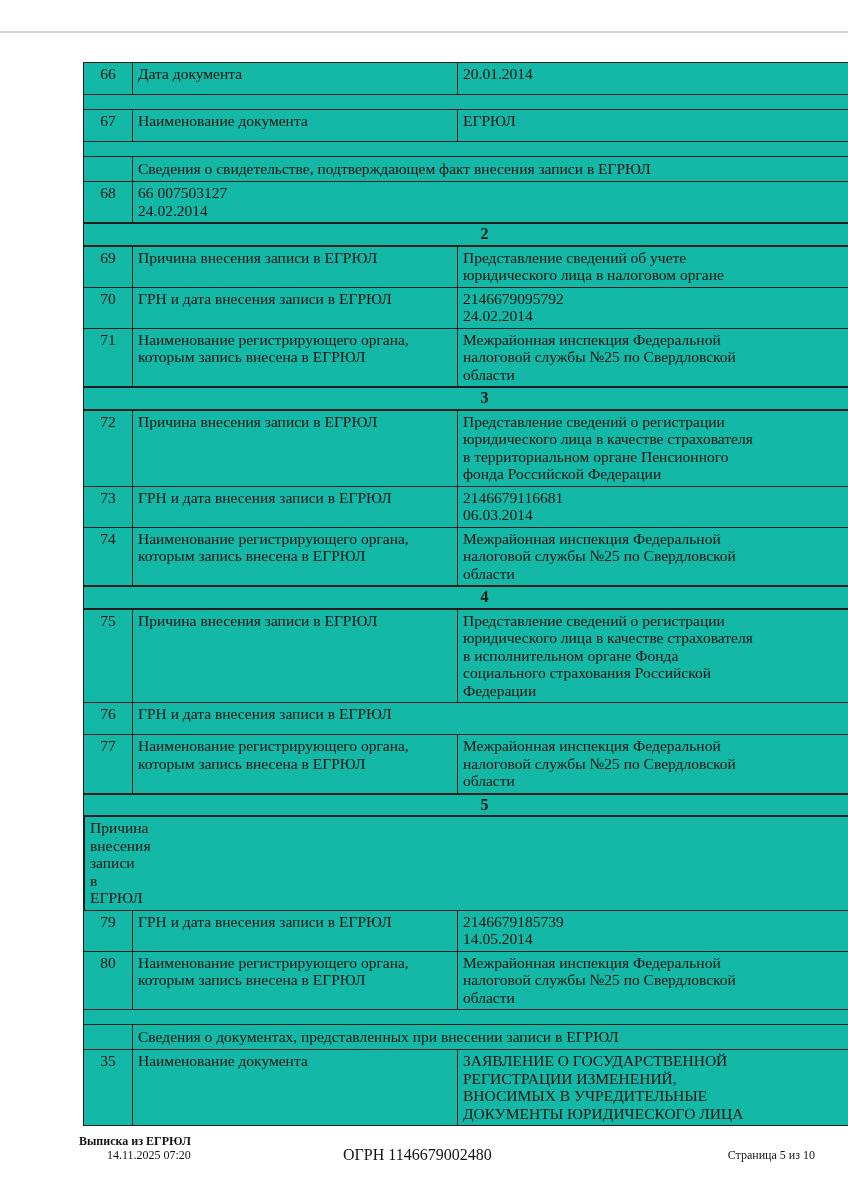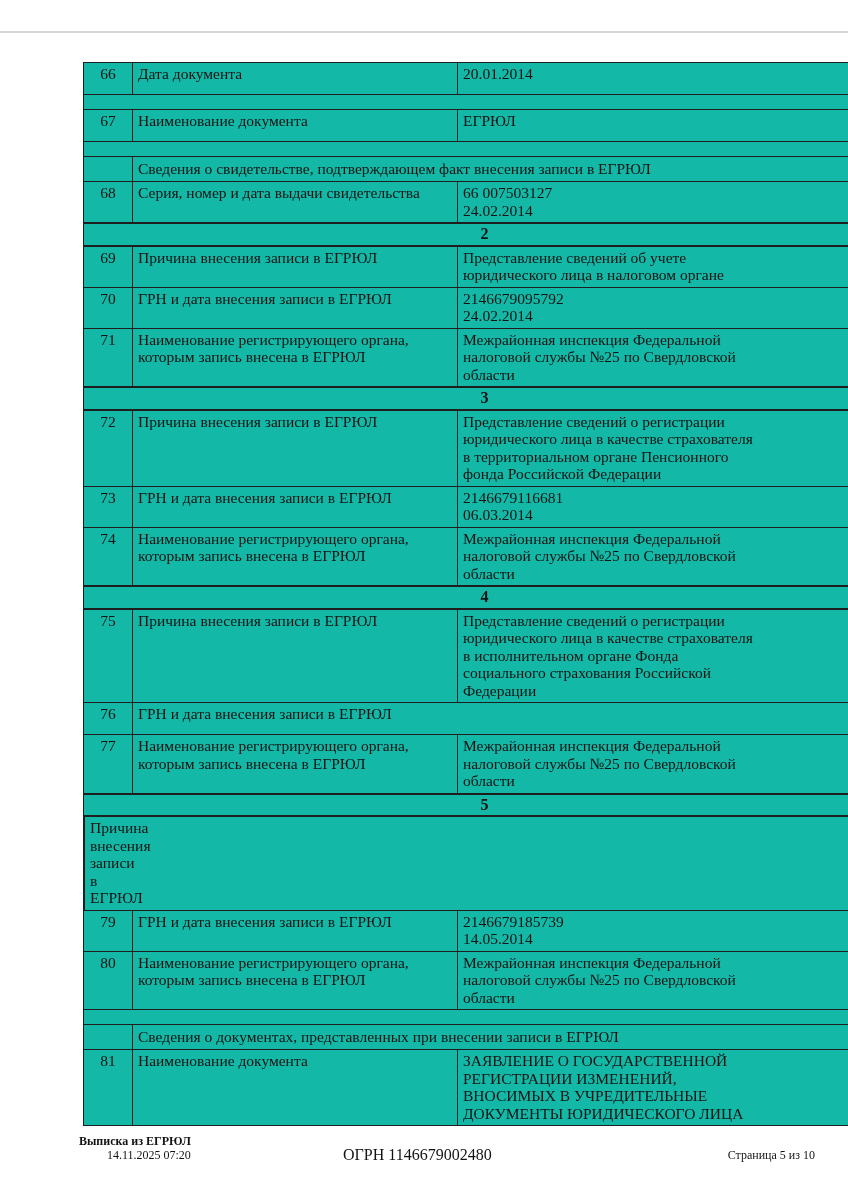--- a/index.html
+++ b/index.html
@@ -71,21 +71,20 @@
         <div class="cell label">Наименование документа</div>
         <div class="cell value">ЕГРЮЛ</div>
       </div>
       <div class="row gap"></div>
       <div class="row header">
         <div class="cell num"></div>
         <div class="cell htext center">Сведения о свидетельстве, подтверждающем факт внесения записи в ЕГРЮЛ</div>
       </div>
       <div class="row item">
         <div class="cell num">68</div>
-        <div class="cell label">Серия, номер и дата выдачи свидетельства</div>
         <div class="cell value">66 007503127
 24.02.2014</div>
       </div>
       <div class="row section">2</div>
       <div class="row item after-thick">
         <div class="cell num">69</div>
         <div class="cell label">Причина внесения записи в ЕГРЮЛ</div>
         <div class="cell value">Представление сведений об учете
 юридического лица в налоговом органе</div>
       </div>
@@ -165,21 +164,21 @@
         <div class="cell value">Межрайонная инспекция Федеральной
 налоговой службы №25 по Свердловской
 области</div>
       </div>
       <div class="row gap"></div>
       <div class="row header">
         <div class="cell num"></div>
         <div class="cell htext">Сведения о документах, представленных при внесении записи в ЕГРЮЛ</div>
       </div>
       <div class="row item">
-        <div class="cell num">81</div>
+        <div class="cell num">35</div>
         <div class="cell label">Наименование документа</div>
         <div class="cell value">ЗАЯВЛЕНИЕ О ГОСУДАРСТВЕННОЙ
 РЕГИСТРАЦИИ ИЗМЕНЕНИЙ,
 ВНОСИМЫХ В УЧРЕДИТЕЛЬНЫЕ
 ДОКУМЕНТЫ  ЮРИДИЧЕСКОГО ЛИЦА</div>
       </div>
     </div>
 
   <div class="f-left">
     <div class="doc-type">Выписка из ЕГРЮЛ</div>

